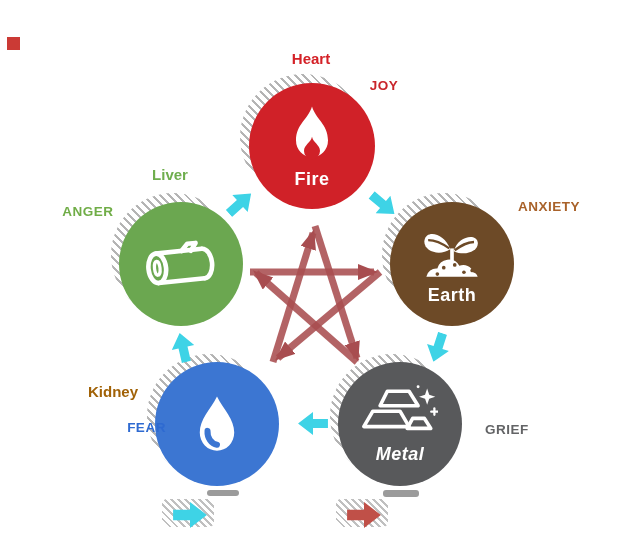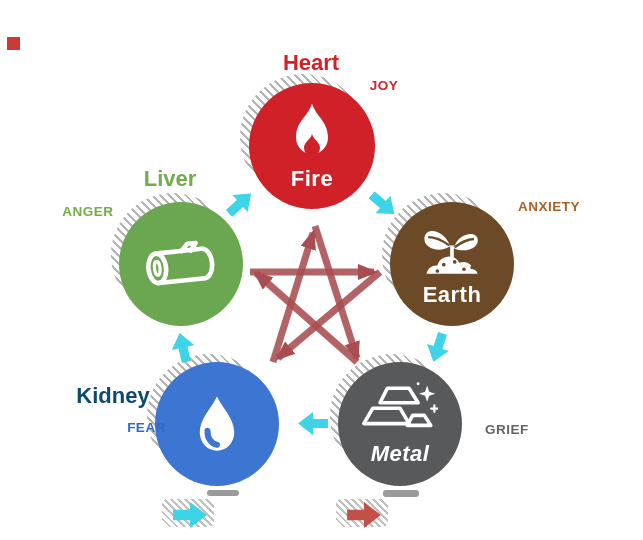--- a/index.html
+++ b/index.html
@@ -6,42 +6,42 @@
   #stage{position:relative;width:643px;height:540px;background:#ffffff;overflow:hidden;
          font-family:"Liberation Sans",sans-serif;}
   
   .hatch{position:absolute;border-radius:50%;
          background:repeating-linear-gradient(45deg,rgba(130,130,130,.6) 0 2px,rgba(0,0,0,0) 2px 6px);}
   .hatch-rect{position:absolute;border-radius:5px;
          background:repeating-linear-gradient(45deg,rgba(140,140,140,.55) 0 2px,rgba(0,0,0,0) 2px 5px);}
   
   .circle{position:absolute;border-radius:50%;display:flex;flex-direction:column;
           align-items:center;justify-content:center;}
-  .circle .label{color:#fff;font-weight:bold;font-size:22px;letter-spacing:.5px;margin-top:2px;}
+  .circle .label{color:#fff;font-weight:bold;font-size:18px;letter-spacing:.5px;margin-top:2px;}
   .c-fire {background:#d02128;width:126px;height:126px;left:249px;top:83px;}
   .h-fire {width:126px;height:126px;left:240px;top:74px;}
   .c-earth{background:#6d4a27;width:124px;height:124px;left:390px;top:202px;}
   .h-earth{width:124px;height:124px;left:382px;top:193px;}
   .c-metal{background:#58595b;width:124px;height:124px;left:338px;top:362px;font-style:italic;}
   .h-metal{width:124px;height:124px;left:330px;top:354px;}
   .c-water{background:#3c76d2;width:124px;height:124px;left:155px;top:362px;}
   .h-water{width:124px;height:124px;left:147px;top:354px;}
   .c-wood {background:#6ba750;width:124px;height:124px;left:119px;top:202px;}
   .h-wood {width:124px;height:124px;left:111px;top:193px;}
   
   .organ,.emotion{position:absolute;font-weight:bold;white-space:nowrap;transform:translateX(-50%);}
-  .organ{font-size:22px;}
+  .organ{font-size:15px;}
   .emotion{font-size:13.5px;letter-spacing:.5px;}
   .t-heart  {left:311px;top:50px; color:#d42127;}
   .t-joy    {left:384px;top:78px; color:#c9252b;}
   .t-spleen {left:446px;top:166px;color:#7c4a1e;}
   .t-anxiety{left:549px;top:199px;color:#a9622a;}
   .t-liver  {left:170px;top:166px;color:#6fae4e;}
   .t-anger  {left:88px; top:204px;color:#70ad47;}
-  .t-kidney {left:113px;top:383px;color:#0c4a6e;}
+  .t-kidney {left:113px;top:383px;color:#a16207;}
   .t-fear   {left:131px;top:420px;color:#2e6ad1;padding-left:31px;}
   .t-lung   {left:501px;top:383px;color:#636466;}
   .t-grief  {left:507px;top:422px;color:#636466;}
   
   .arrow{position:absolute;}
   svg{display:block;}
   .red-square{position:absolute;left:7px;top:37px;width:13px;height:13px;background:#cb3a35;}
   .frag{position:absolute;height:6px;border-radius:3px;background:#8a8a8a;opacity:.85;}
 </style>
 </head>

